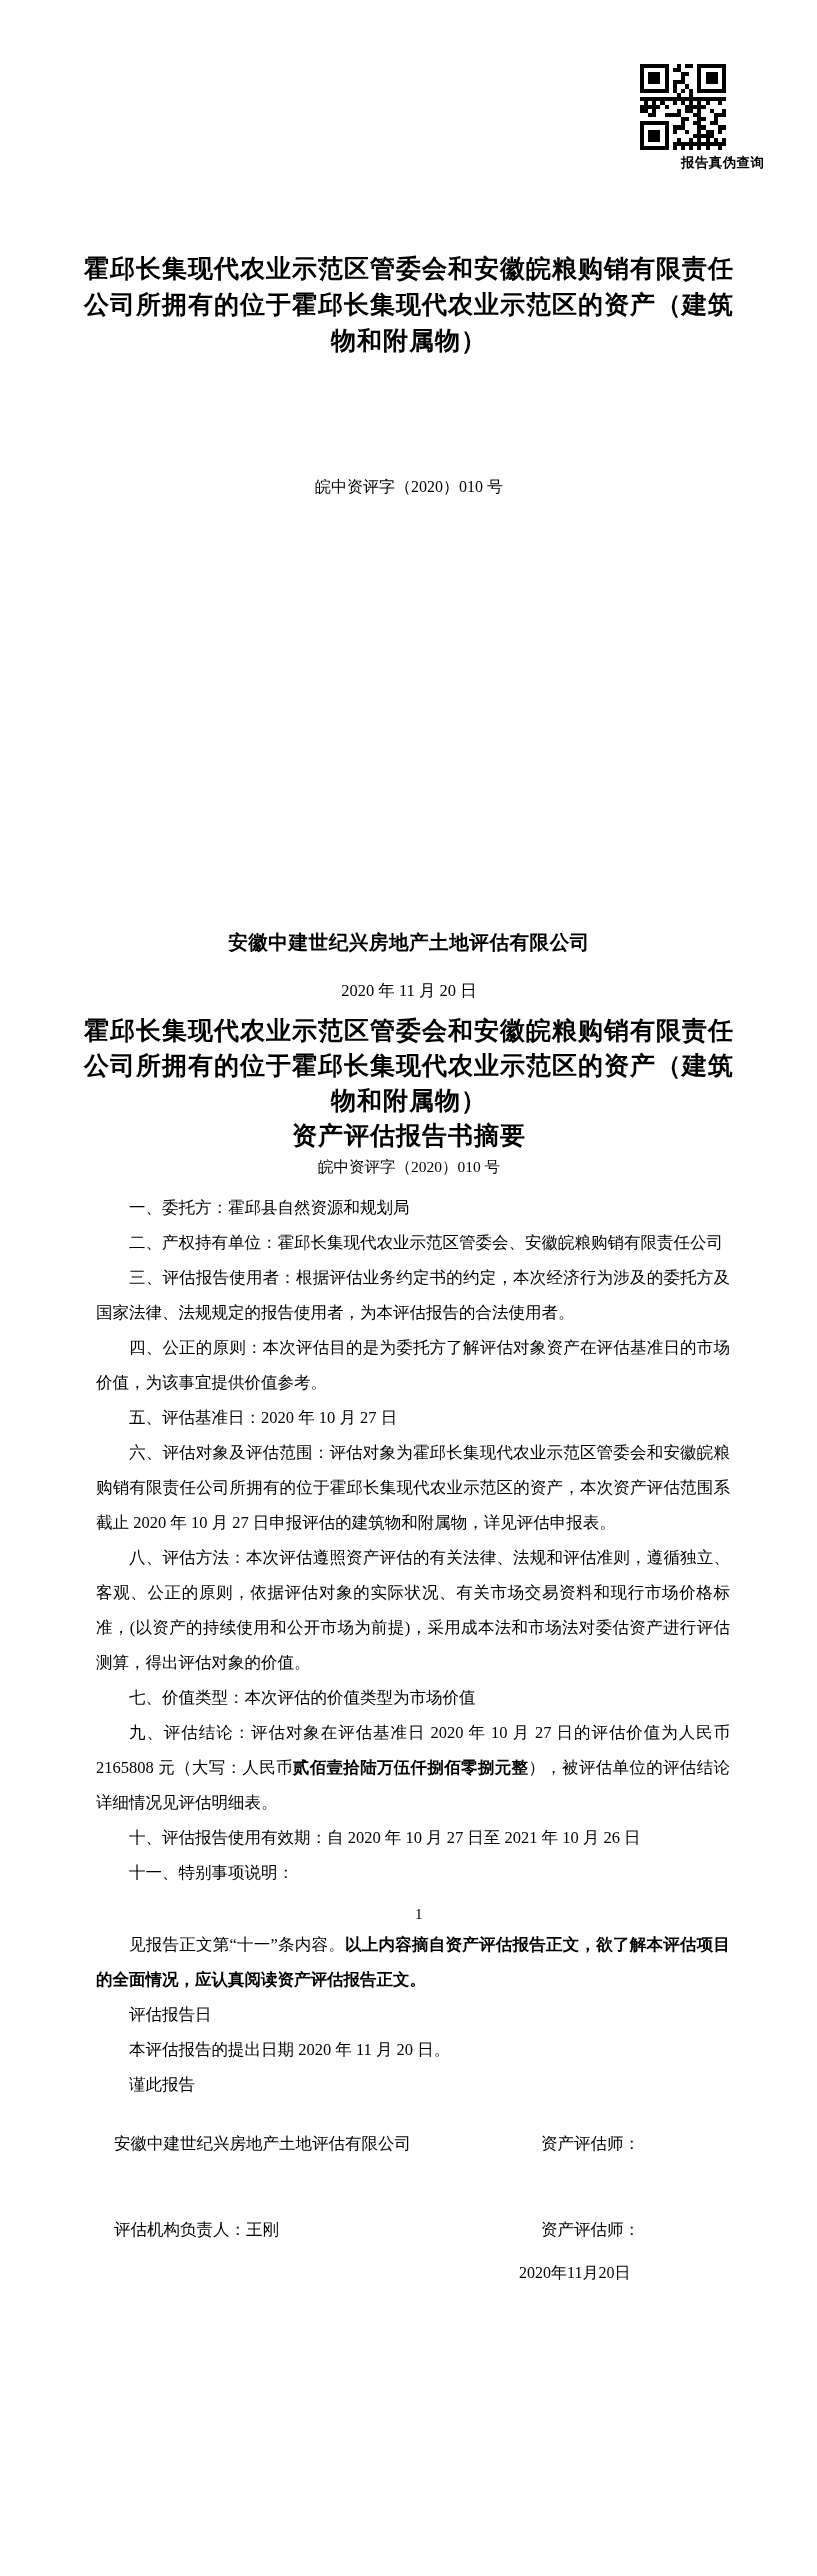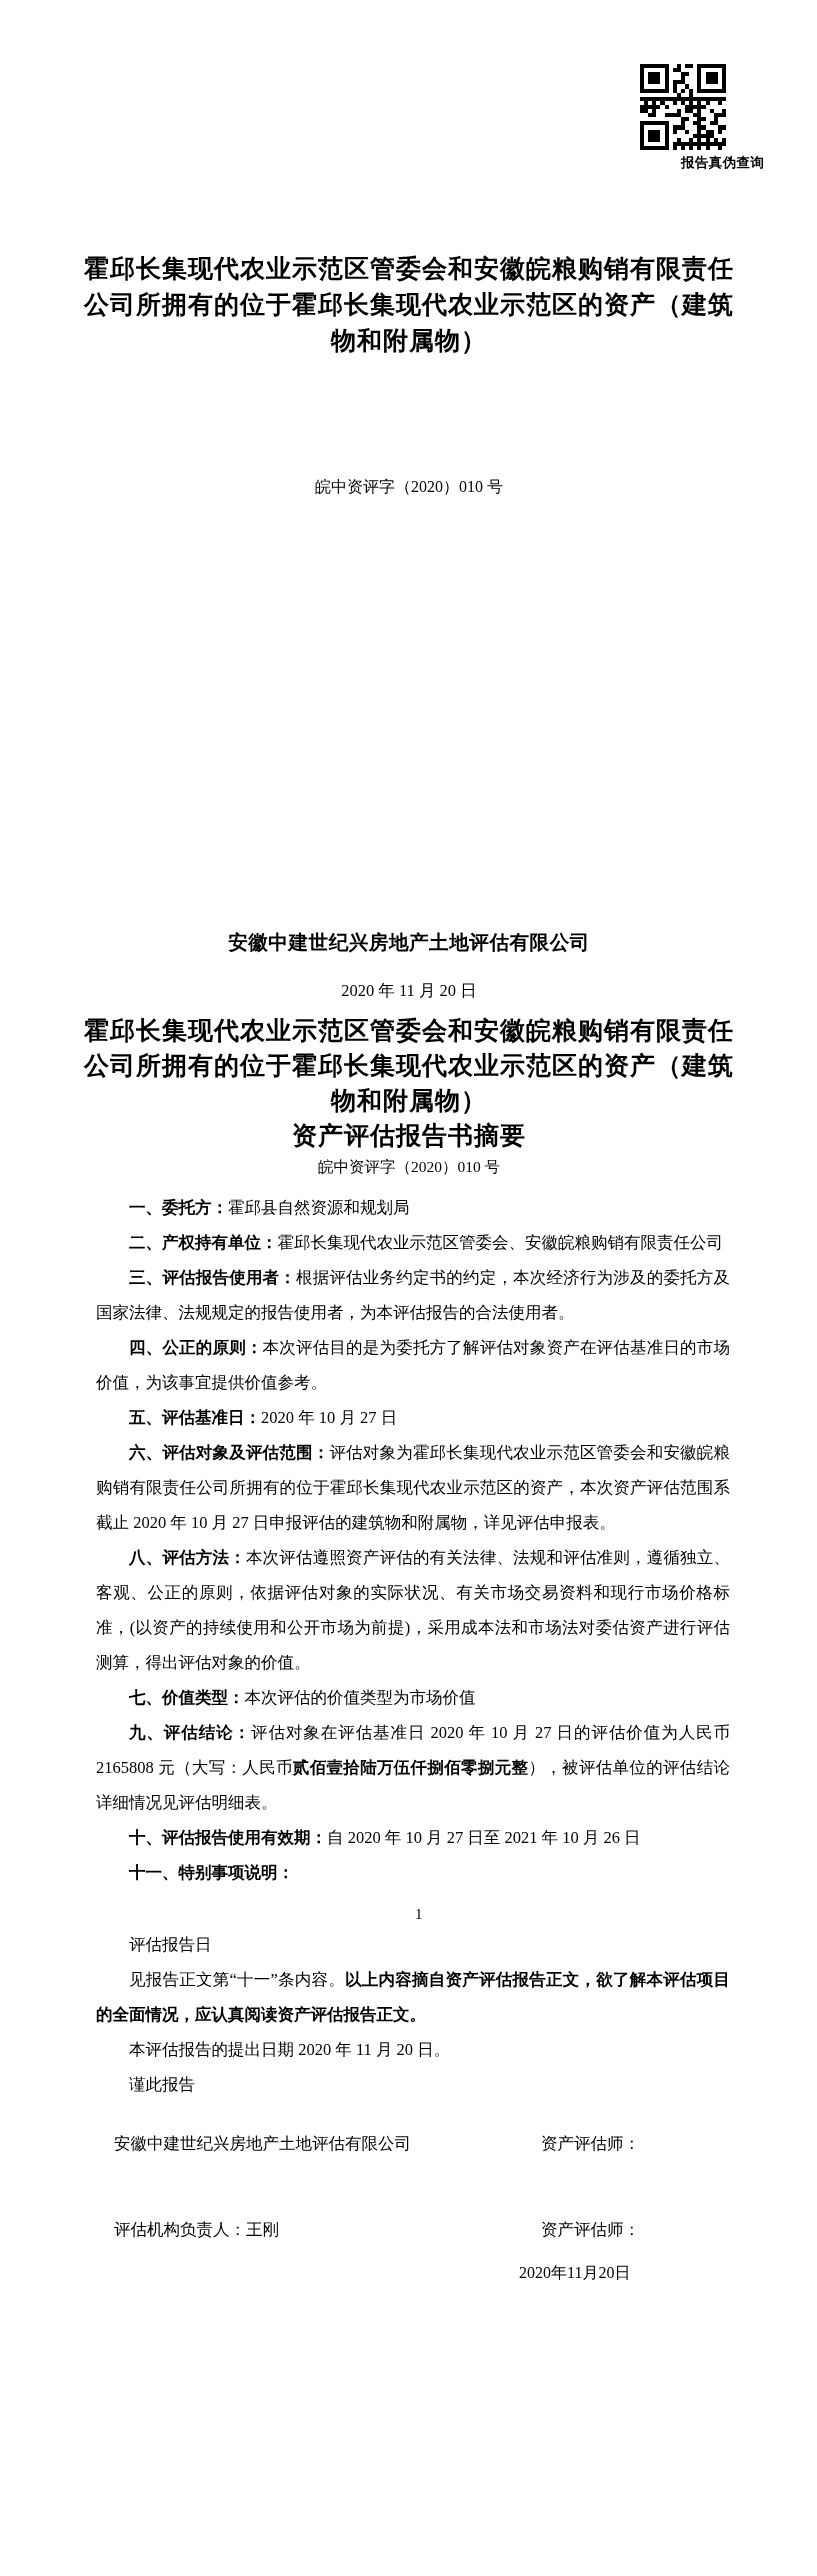--- a/index.html
+++ b/index.html
@@ -30,21 +30,21 @@
 
   
   .summary-title { position: absolute; top: 1013px; left: 0; width: 100%; text-align: center;
                    font-size: 25px; line-height: 35px; letter-spacing: 1px; }
   .docno2 { top: 1157px; font-size: 15.5px; }
 
   
   .body { position: absolute; left: 96px; top: 1190px; width: 634px;
           font-size: 16.5px; line-height: 35px; text-align: justify; }
   .body p { margin: 0; text-indent: 33px; }
-  .lbl { font-family: "Liberation Sans", "DejaVu Sans", sans-serif; font-weight: 700; }
+  .lbl { font-family: "Liberation Sans", "DejaVu Sans", sans-serif; font-weight: 400; }
   .bold-amt { font-weight: 700; }
 
   .pagenum { position: absolute; left: 415px; font-size: 15px; }
   .pn1 { top: 1906px; }
 
   
   .closing { position: absolute; left: 96px; top: 1927px; width: 634px;
              font-size: 16.5px; line-height: 35px; text-align: justify; }
   .closing p { margin: 0; text-indent: 33px; }
   .note-bold { font-family: "Liberation Sans", "DejaVu Sans", sans-serif; font-weight: 700; }
@@ -245,22 +245,22 @@
     <p><span class="lbl">八、评估方法：</span><span>本次评估遵照资产评估的有关法律、法规和评估准则，遵循独立、客观、公正的原则，依据评估对象的实际状况、有关市场交易资料和现行市场价格标准，(以资产的持续使用和公开市场为前提)，采用成本法和市场法对委估资产进行评估测算，得出评估对象的价值。</span></p>
     <p><span class="lbl">七、价值类型：</span><span>本次评估的价值类型为市场价值</span></p>
     <p><span class="lbl">九、评估结论：</span><span>评估对象在评估基准日 2020 年 10 月 27 日的评估价值为人民币2165808 元（大写：人民币</span><span class="bold-amt">贰佰壹拾陆万伍仟捌佰零捌元整</span><span>），被评估单位的评估结论详细情况见评估明细表。</span></p>
     <p><span class="lbl">十、评估报告使用有效期：</span><span>自 2020 年 10 月 27 日至 2021 年 10 月 26 日</span></p>
     <p><span class="lbl">十一、特别事项说明：</span><span></span></p>
   </div>
 
   <div class="pagenum pn1 song">1</div>
 
   <div class="closing song">
+    <p><span>见报告正文第“十一”条内容。</span><span class="note-bold">以上内容摘自资产评估报告正文，欲了解本评估项目的全面情况，应认真阅读资产评估报告正文。</span></p>
     <p>评估报告日</p>
-    <p><span>见报告正文第“十一”条内容。</span><span class="note-bold">以上内容摘自资产评估报告正文，欲了解本评估项目的全面情况，应认真阅读资产评估报告正文。</span></p>
     <p>本评估报告的提出日期 2020 年 11 月 20 日。</p>
     <p>谨此报告</p>
   </div>
 
   <div class="sig sig-org song">安徽中建世纪兴房地产土地评估有限公司</div>
   <div class="sig sig-appr1 song">资产评估师：</div>
   <div class="sig sig-head song">评估机构负责人：王刚</div>
   <div class="sig sig-appr2 song">资产评估师：</div>
   <div class="sig sig-date song">2020年11月20日</div>
 

